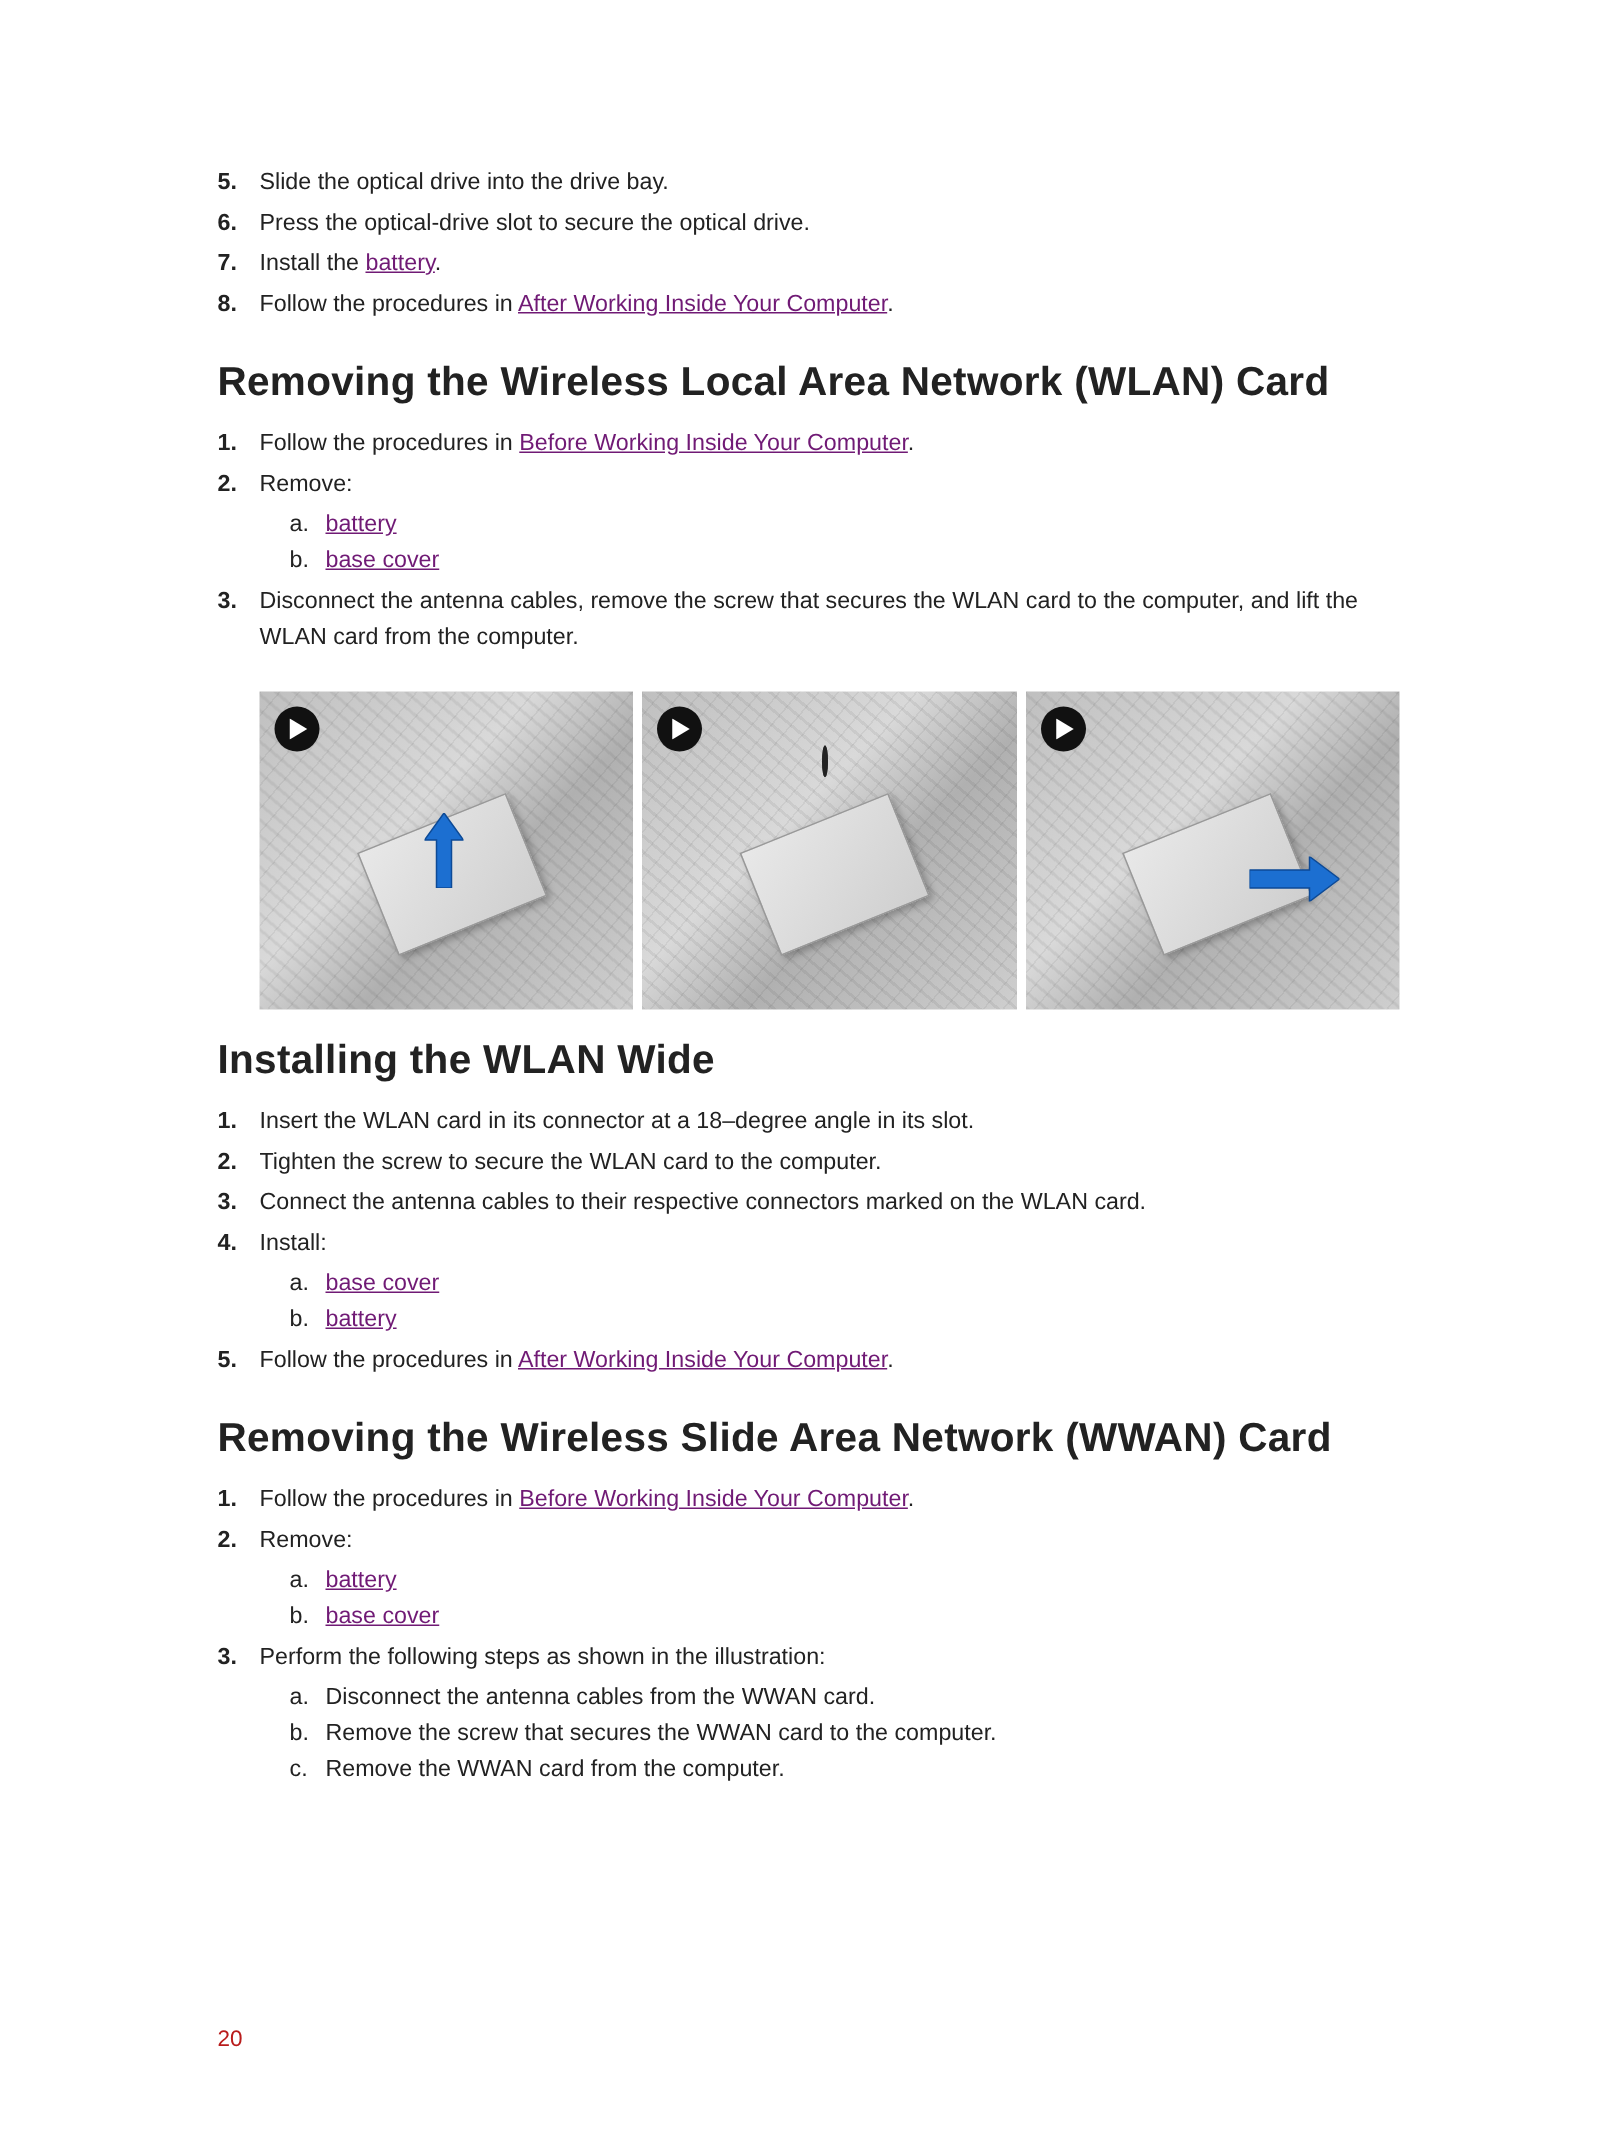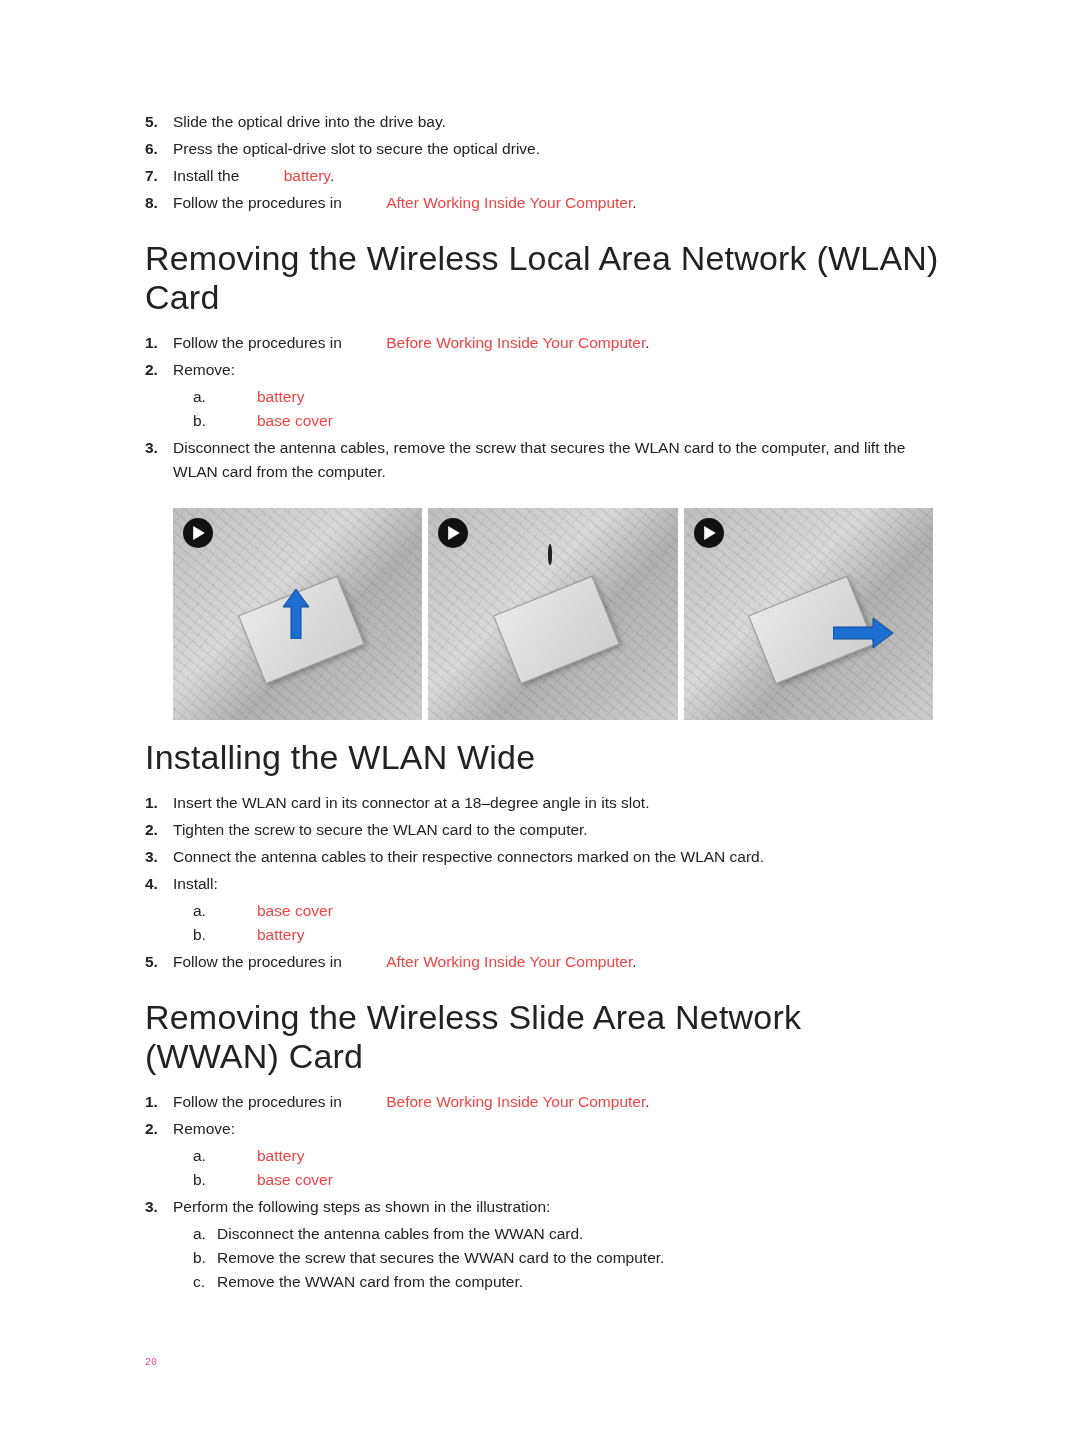--- a/index.html
+++ b/index.html
@@ -41,27 +41,27 @@
     font-size: 15.5px;
     line-height: 1.55;
     padding-left: 20px;
   }
   .ol-sub .lnum {
     width: 24px;
     flex: 0 0 24px;
   }
   .ol-sub .ltxt { flex: 1; }
   a.link {
-    color: #ef4444;
+    color: #701a75;
+    text-decoration: underline;
     cursor: pointer;
-    margin-left: 40px;
   }
   h2.section {
-    font-size: 34px;
-    font-weight: 400;
+    font-size: 27px;
+    font-weight: 700;
     margin: 18px 0 14px 0;
     letter-spacing: .2px;
   }
   .figure {
     margin: 10px 0 14px 28px;
     width: 760px;
     height: 212px;
     display: flex;
     gap: 6px;
   }
@@ -111,23 +111,22 @@
   .screw {
     position:absolute; left:48%; top:18%;
     width:14px; height:60px; z-index:2;
   }
   .screw .head { width:14px; height:14px; border-radius:50%; background:#4a4a4a; border:2px solid #222; }
   .screw .shaft { width:4px; height:46px; margin:0 auto; background:#6a6a6a; }
   .pagenum {
     position:absolute;
     left:145px;
     bottom:66px;
-    font-size:10px;
-    color:#ec4899;
-    font-family:Liberation Mono, monospace;
+    font-size:15px;
+    color:#b91c1c;
   }
 </style>
 </head>
 <body>
 
 <div class="page">
 
   <ol class="ol-top" id="top-list">
       <li>
         <span class="num">5.</span>

